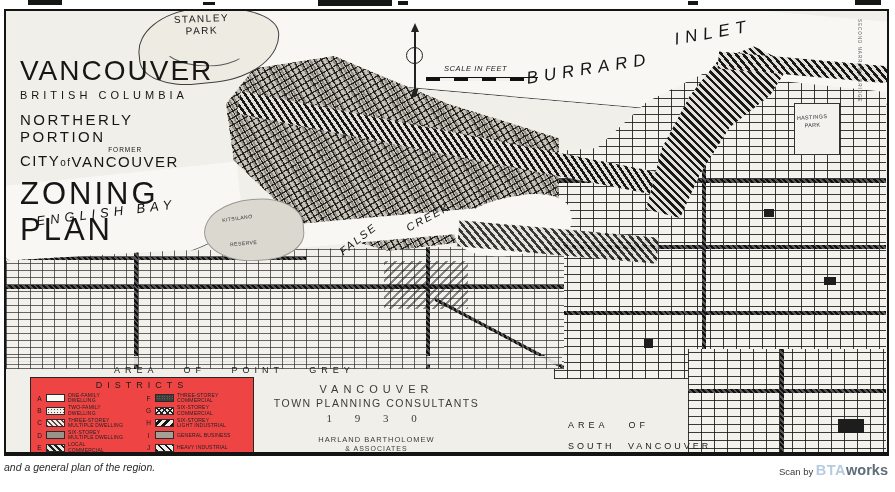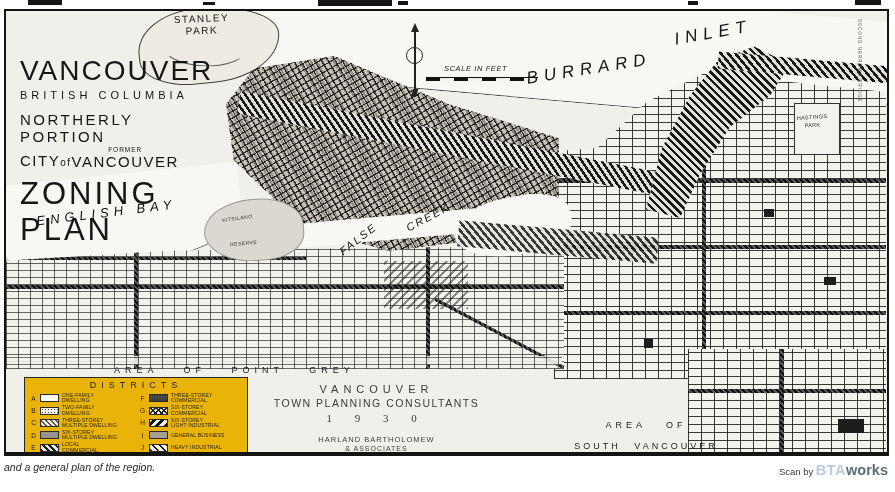--- a/index.html
+++ b/index.html
@@ -63,22 +63,22 @@
     border-left:4.5px solid transparent; border-right:4.5px solid transparent; border-bottom:9px solid #222; }
   .compass .ring { position:absolute; left:2px; top:24px; width:17px; height:17px;
     border:1.6px solid #222; border-radius:50%; }
   .compass .tail { position:absolute; left:8px; bottom:0; width:5px; height:8px; background:#222;
     transform:skewX(-18deg); }
   .scalebar { position:absolute; left:420px; top:66px; width:112px; height:4px; z-index:26;
     background:repeating-linear-gradient(90deg,#111 0 14px, #f2f1ec 14px 28px);
     border-top:1px solid #111; }
 
   
-  .legend { position:absolute; left:18px; top:366px; width:224px; height:77px; z-index:30;
-    background:#eab308; border:1.5px solid #262626; padding:2px 5px 1px 5px; color:#1c1c1c; }
+  .legend { position:absolute; left:24px; top:366px; width:224px; height:77px; z-index:30;
+    background:#ef4444; border:1.5px solid #262626; padding:2px 5px 1px 5px; color:#1c1c1c; }
   .legend-title { text-align:center; font-size:9px; letter-spacing:5px; margin-bottom:2px; }
   .legend-cols { display:flex; gap:6px; }
   .legend-col { flex:1; }
   .lrow { display:flex; align-items:center; height:12.4px; gap:3px; }
   .lkey { width:7px; font-size:6.5px; text-align:center; }
   .sw { width:19px; height:8px; border:1px solid #2a2a2a; flex:0 0 auto; }
   .ltxt { font-size:5px; line-height:5.4px; letter-spacing:.2px; text-transform:uppercase; color:#222; }
   .sw-plain { background:#fbfaf6; }
   .sw-dots  { background-color:#f2f0ea;
     background-image:radial-gradient(rgba(60,60,60,.95) .7px, transparent .8px); background-size:3px 3px; }
@@ -205,21 +205,21 @@
     <div class="lbl hand" style="left:30px; top:194px; font-size:13px; letter-spacing:5px; transform:rotate(-7deg);">ENGLISH  BAY</div>
     <div class="lbl hand" style="left:330px; top:222px; font-size:11px; letter-spacing:2px; transform:rotate(-38deg); z-index:8;">FALSE</div>
     <div class="lbl hand" style="left:398px; top:200px; font-size:11px; letter-spacing:2px; transform:rotate(-28deg); z-index:8;">CREEK</div>
     <div class="lbl" style="left:216px; top:204px; font-size:5px; letter-spacing:.5px; color:#333; transform:rotate(-8deg); z-index:8;">KITSILANO</div>
     <div class="lbl" style="left:224px; top:229px; font-size:5px; letter-spacing:.5px; color:#333; transform:rotate(-5deg); z-index:8;">RESERVE</div>
     <div class="lbl" style="left:791px; top:102px; font-size:5.5px; letter-spacing:.3px; color:#333; text-align:center; line-height:8px; transform:rotate(-4deg); z-index:8;">
       <div>HASTINGS</div>
       <div>PARK</div>
     </div>
     <div class="lbl" style="left:108px; top:354px; font-size:9px; letter-spacing:5px; word-spacing:18px; color:#222; z-index:26;">AREA OF POINT GREY</div>
-    <div class="lbl" style="left:542px; top:409px; width:196px; text-align:center; color:#222; z-index:26;">
+    <div class="lbl" style="left:562px; top:409px; width:196px; text-align:left; color:#222; z-index:26;">
       <div style="font-size:9px; letter-spacing:4px; word-spacing:14px;">AREA OF</div>
       <div style="font-size:9px; letter-spacing:3px; word-spacing:8px; margin-top:11px;">SOUTH VANCOUVER</div>
     </div>
     <div class="lbl" style="left:851px; top:8px; writing-mode:vertical-rl; font-size:4.5px; letter-spacing:1px; color:#555; z-index:26;">SECOND NARROWS BRIDGE</div>
 
     <div class="legend">
       <div class="legend-title">DISTRICTS</div>
       <div class="legend-cols">
         <div class="legend-col">
           <div class="lrow">

